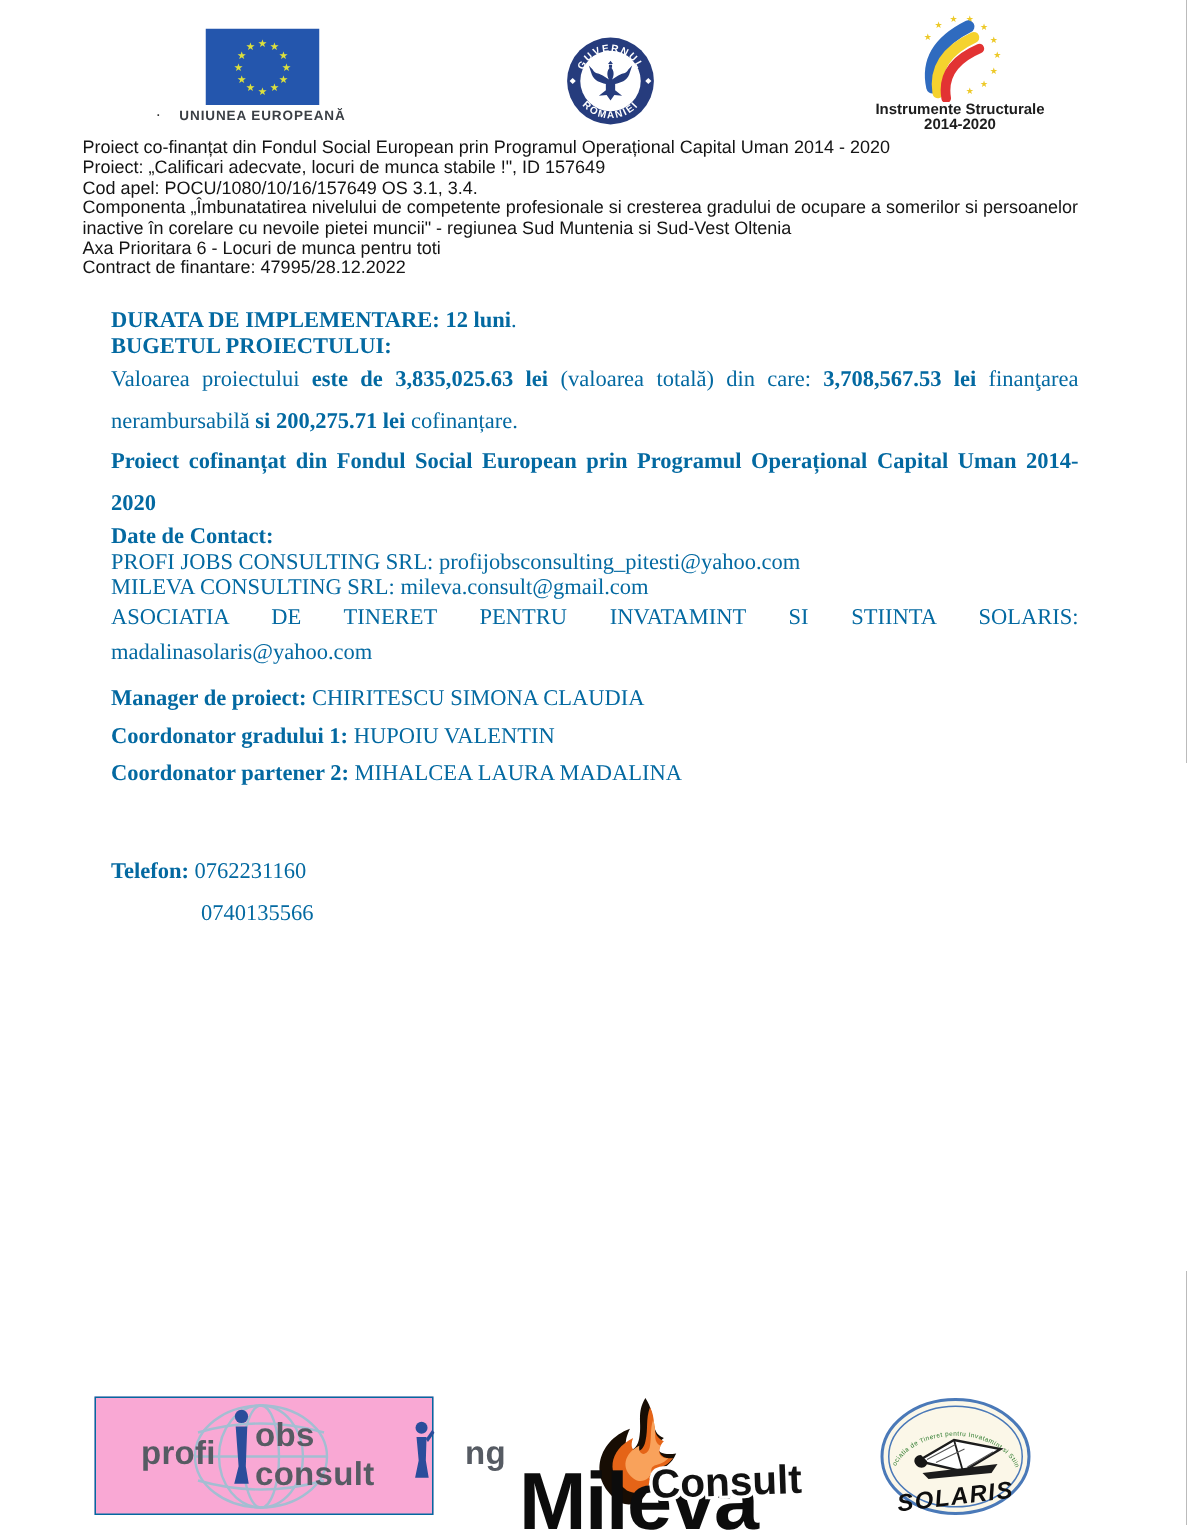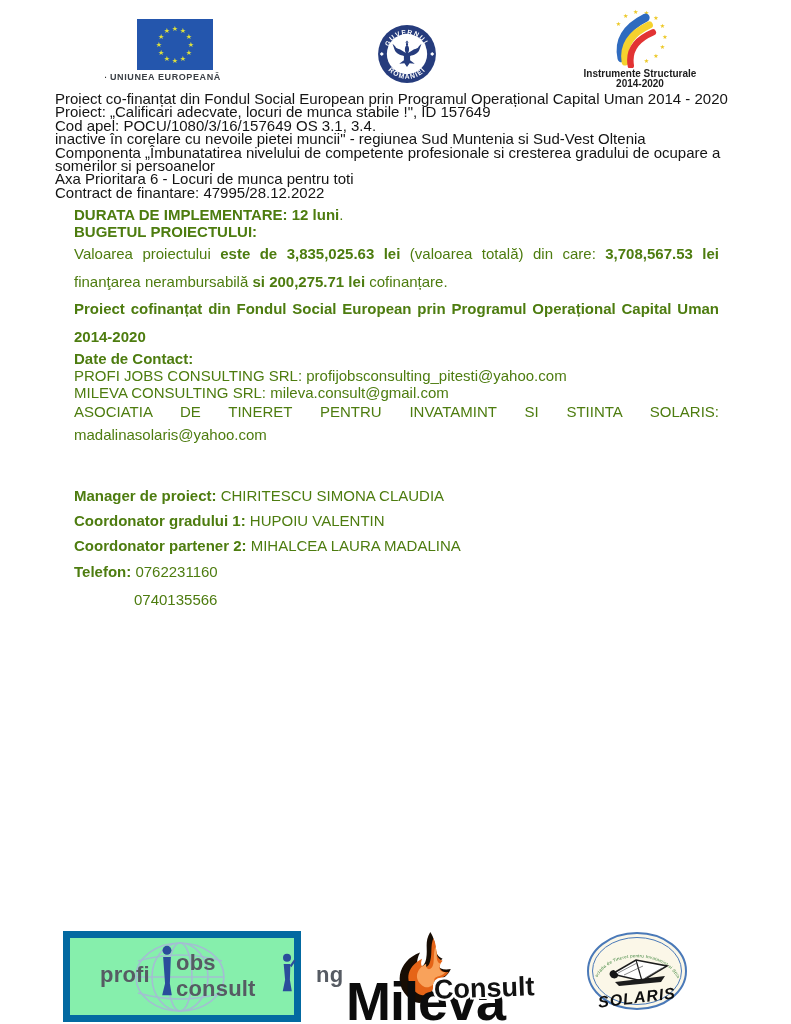--- a/index.html
+++ b/index.html
@@ -4,48 +4,48 @@
 <style>
   html,body{margin:0;padding:0;background:#888;}
   .page{
     position:relative; width:791px; height:1024px; margin:0 auto;
     background:#ffffff; overflow:hidden;
     font-family:"Liberation Sans", sans-serif; color:#111;
   }
   
   .eu-flag{position:absolute; left:137px; top:19px;}
   .stray-mark{position:absolute; left:104px; top:68px; font-size:11px; color:#333;}
-  .eu-caption{position:absolute; left:110px; top:72px; width:130px; 
+  .eu-caption{position:absolute; left:110px; top:72px; width:130px; text-align:center;
     font-size:9px; letter-spacing:.6px; color:#3a3f45; font-weight:bold;}
   .gov-logo{position:absolute; left:376px; top:23px;}
   .si-wrap{position:absolute; left:576px; top:6px; width:128px; text-align:center;}
   .si-wrap svg{display:block; margin:0 auto;}
   .si-caption{font-size:10px; font-weight:bold; color:#1d1d1d; line-height:10px; margin-top:1px;}
   
   .header-block{position:absolute; left:55px; top:92px; width:700px;
-    font-size:15px; line-height:13.4px; color:#141414;}
-  
-  .doc{position:absolute; left:74px; top:206px; width:645px; font-size:15px; color:#4d7c0f;}
+    font-size:12px; line-height:13.4px; color:#141414;}
+  
+  .doc{position:absolute; left:74px; top:206px; width:645px; font-size:15px; color:#0369a1;font-family:Liberation Serif, serif;}
   .doc p{margin:0;}
   .b{font-weight:bold;}
   .p-durata{line-height:17px; margin-top:5px;}
   .p-buget{line-height:17px; margin-top:11px; font-weight:bold;}
   .p-valoare{margin-top:5px; line-height:27.5px; text-align:justify;}
   .p-cofin{line-height:27.5px; text-align:justify; font-weight:bold;}
   .p-contact-h{margin-top:27px; line-height:17px; font-weight:bold;}
   .p-contact1{margin-top:8px; line-height:17px;}
   .p-contact2{margin-top:15px; line-height:17px;}
   .p-contact3{margin-top:14px; line-height:22.5px; text-align:justify;}
-  .team{margin-top:38px;}
+  .team{margin-top:8px;}
   .team div{line-height:24.8px;}
-  .p-phone{line-height:28px;}
+  .p-phone{margin-top:39px; line-height:28px;}
   .phone2{padding-left:60px;}
   
   .profi-box{position:absolute; left:63px; top:931px; width:224px; height:77px;
-    background:#86efac; border:7px solid #0369a1;}
+    background:#f9a8d4; border:1px solid #0369a1;}
   .profi-globe{position:absolute; left:62px; top:3px;}
   .profi-text{position:absolute; left:0; top:0; width:100%; height:100%;}
   .profi-word{position:absolute; font-size:22px; font-weight:600; color:#565b63; letter-spacing:.2px;}
   .pw1{left:30px; top:24px;}
   .pw2{left:106px; top:12px;}
   .pw3{left:224px; top:24px;margin-left:22px;}
   .profi-person1{position:absolute; left:88px; top:7px;}
   .profi-person2{position:absolute; left:209px; top:15px;}
   .mileva{position:absolute; left:342px; top:928px; width:215px; height:96px;}
   .mileva-flame{position:absolute; left:28px; top:2px;}
@@ -126,23 +126,23 @@
     </svg>
     <div class="si-caption">
       <div>Instrumente Structurale</div>
       <div>2014-2020</div>
     </div>
   </div>
 
   <div class="header-block">
     <div>Proiect co-finanțat din  Fondul Social European prin Programul Operațional Capital Uman 2014 - 2020</div>
     <div>Proiect: „Calificari adecvate, locuri de munca stabile !", ID 157649</div>
-    <div>Cod apel: POCU/1080/3/16/157649 OS 3.1, 3.4.</div>
+    <div>Cod apel: POCU/1080/10/16/157649 OS 3.1, 3.4.</div>
+    <div>Componenta „Îmbunatatirea nivelului de competente profesionale si cresterea gradului de ocupare a somerilor si persoanelor</div>
     <div>inactive în corelare cu nevoile pietei muncii" - regiunea Sud Muntenia si Sud-Vest Oltenia</div>
-    <div>Componenta „Îmbunatatirea nivelului de competente profesionale si cresterea gradului de ocupare a somerilor si persoanelor</div>
     <div>Axa Prioritara 6 - Locuri de munca pentru toti</div>
     <div>Contract de finantare: 47995/28.12.2022</div>
   </div>
 
   <div class="doc">
     <p class="p-durata">
       <span class="b">DURATA DE IMPLEMENTARE: 12 luni</span><span>.</span>
     </p>
     <p class="p-buget">BUGETUL PROIECTULUI:</p>
     <p class="p-valoare">

